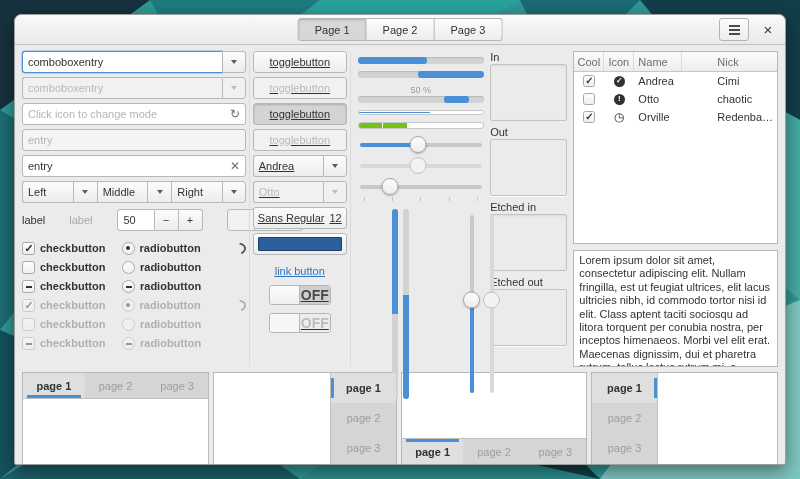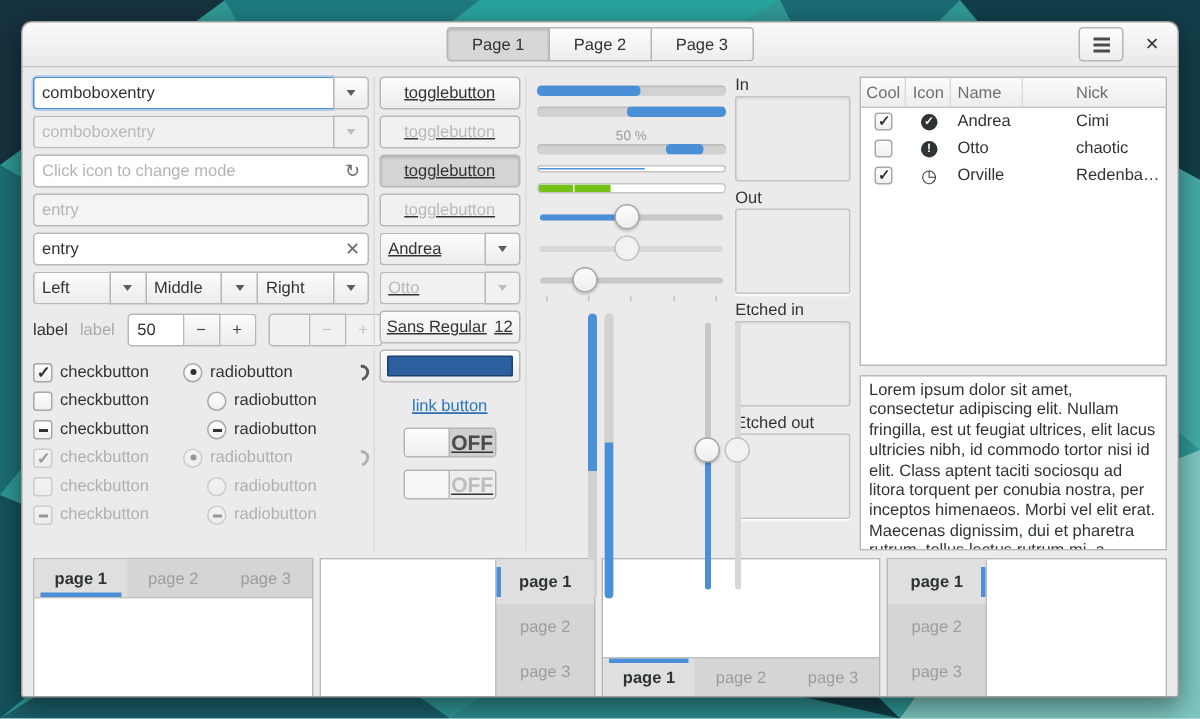--- a/index.html
+++ b/index.html
@@ -61,35 +61,35 @@
 
   
   .col-left { width:224px; display:flex; flex-direction:column; gap:4px; }
   .row3 { display:flex; gap:0; }
   .row3 .combo { flex:1; }
   .row3 .combo .c-entry { border-radius:0; border-right:none; }
   .row3 .combo .c-btn { border-radius:0; border-right:none; }
   .row3 .combo:first-child .c-entry { border-radius:3px 0 0 3px; }
   .row3 .combo:last-child .c-btn { border-radius:0 3px 3px 0; border-right:1px solid #b8b8b8; }
 
-  .labelrow { display:flex; align-items:center; gap:8px; margin-top:2px; }
+  .labelrow { display:flex; align-items:center; gap:24px; margin-top:2px; }
   .lbl { font-size:11px; }
   .lbl.dim { color:#a9a9a9; }
   .spin { display:flex; height:22px; }
   .spin .s-val { width:38px; background:#fff; border:1px solid #b8b8b8; border-radius:3px 0 0 3px;
     display:flex; align-items:center; padding:0 6px; }
   .spin .s-btn { width:24px; background:linear-gradient(#fcfcfc,#ececec); border:1px solid #b8b8b8;
     border-left:none; display:flex; align-items:center; justify-content:center; color:#444; }
   .spin .s-btn:last-child { border-radius:0 3px 3px 0; }
   .spin.disabled .s-val, .spin.disabled .s-btn { background:#f1f1f1; color:#c2c2c2; }
   .spin.disabled { margin-left:auto; }
   .spin.disabled .s-val { width:28px; }
 
   .checks { margin-top:5px; display:flex; flex-direction:column; gap:3px; }
-  .chk-row { display:flex; align-items:center; height:16px; gap:20px; }
+  .chk-row { display:flex; align-items:center; height:16px; gap:4px;font-weight:bold; }
   .chk-row .half { display:flex; align-items:center; gap:5px; width:96px; }
   .box { width:13px; height:13px; background:linear-gradient(#fdfdfd,#f0f0f0); border:1px solid #a8a8a8;
     border-radius:2.5px; position:relative; flex:0 0 auto; }
   .box.checked::after { content:"✓"; position:absolute; left:1.5px; top:-1px; font-size:11px; font-weight:bold; color:#2e3436; }
   .box.ind::after { content:""; position:absolute; left:2.5px; top:5px; width:6px; height:2px; background:#2e3436; }
   .radio { width:13px; height:13px; background:linear-gradient(#fdfdfd,#f0f0f0); border:1px solid #a8a8a8;
     border-radius:50%; position:relative; flex:0 0 auto; }
   .radio.sel::after { content:""; position:absolute; left:3.5px; top:3.5px; width:4px; height:4px; border-radius:50%; background:#2e3436; }
   .radio.ind::after { content:""; position:absolute; left:2.5px; top:5px; width:6px; height:2px; background:#2e3436; }
   .chk-label { font-size:11px; }

